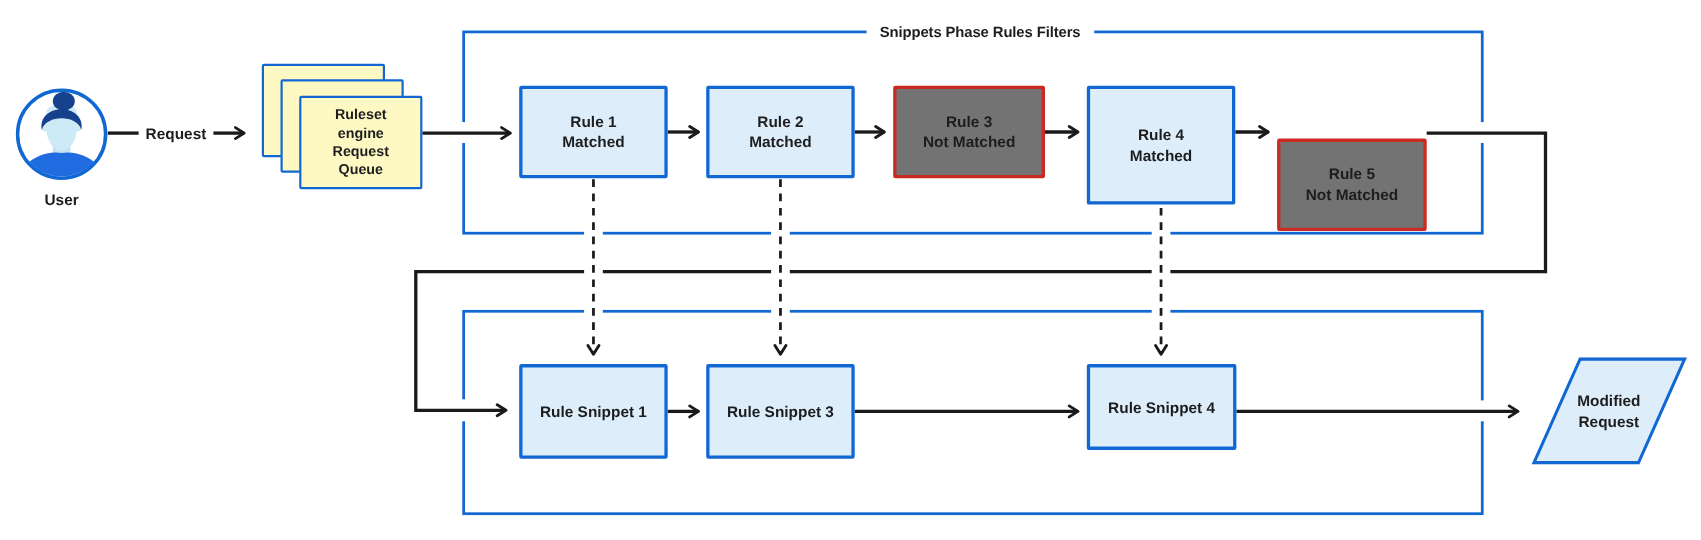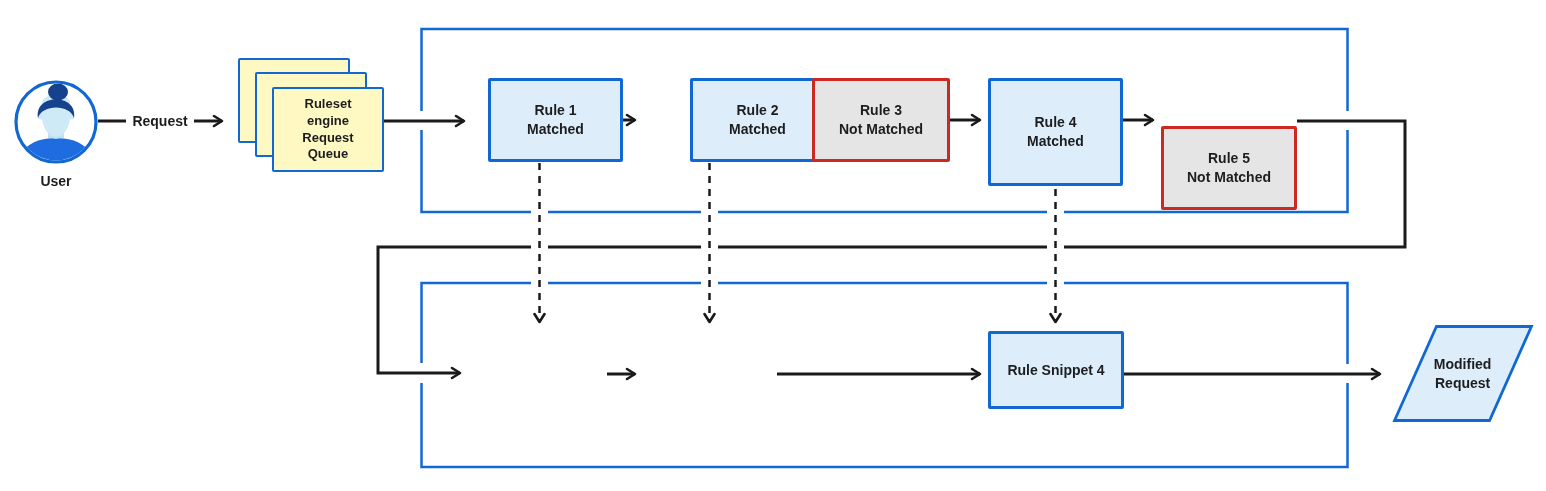--- a/index.html
+++ b/index.html
@@ -21,21 +21,21 @@
     border:2.5px solid #1268d3;border-radius:2px;box-sizing:border-box;
   }
   .doc-front{display:flex;align-items:center;justify-content:center;}
   .doc-text{font-weight:bold;font-size:13px;line-height:1.3;text-align:center;color:#1d1d1f;}
   .node{
     position:absolute;box-sizing:border-box;display:flex;flex-direction:column;
     align-items:center;justify-content:center;text-align:center;
     font-weight:bold;font-size:14px;line-height:1.35;border-radius:2px;
   }
   .node.blue{background:#ddeefa;border:3px solid #1268d3;}
-  .node.red{background:#e5e5e5;border:3px solid #cb2a23;}
+  .node.red{background:#737373;border:3px solid #cb2a23;}
   .parallelogram{
     position:absolute;left:1414px;top:325px;width:98px;height:97px;
     background:#ddeefa;border:3px solid #1268d3;box-sizing:border-box;
     transform:skewX(-24deg);transform-origin:center;display:flex;
     align-items:center;justify-content:center;
   }
   .para-inner{
     transform:skewX(24deg);font-weight:bold;font-size:14px;line-height:1.35;
     text-align:center;color:#1d1d1f;
   }
@@ -124,42 +124,49 @@
   <div class="doc" style="left:255px;top:72px;"></div>
   <div class="doc doc-front" style="left:272px;top:87px;">
     <div class="doc-text">
       <div>Ruleset</div>
       <div>engine</div>
       <div>Request</div>
       <div>Queue</div>
     </div>
   </div>
 
+  <div class="container-title" style="left:891px;top:29px;">Snippets Phase Rules Filters</div>
 
-  <div class="node blue" style="left:472px;top:78px;width:135px;height:84px;margin-left:16px;">
+  <div class="node blue" style="left:472px;top:78px;width:135px;height:84px;">
     <div>Rule 1</div>
     <div>Matched</div>
   </div>
-  <div class="node blue" style="left:642px;top:78px;width:135px;height:84px;margin-left:48px;">
+  <div class="node blue" style="left:642px;top:78px;width:135px;height:84px;">
     <div>Rule 2</div>
     <div>Matched</div>
   </div>
   <div class="node red" style="left:812px;top:78px;width:138px;height:84px;">
     <div>Rule 3</div>
     <div>Not Matched</div>
   </div>
   <div class="node blue" style="left:988px;top:78px;width:135px;height:108px;">
     <div>Rule 4</div>
     <div>Matched</div>
   </div>
   <div class="node red" style="left:1161px;top:78px;width:136px;height:84px;margin-top:48px;">
     <div>Rule 5</div>
     <div>Not Matched</div>
   </div>
 
+  <div class="node blue" style="left:472px;top:331px;width:135px;height:86px;">
+    <div>Rule Snippet 1</div>
+  </div>
+  <div class="node blue" style="left:642px;top:331px;width:135px;height:86px;">
+    <div>Rule Snippet 3</div>
+  </div>
   <div class="node blue" style="left:988px;top:331px;width:136px;height:78px;">
     <div>Rule Snippet 4</div>
   </div>
 
   <div class="parallelogram">
     <div class="para-inner">
       <div>Modified</div>
       <div>Request</div>
     </div>
   </div>

